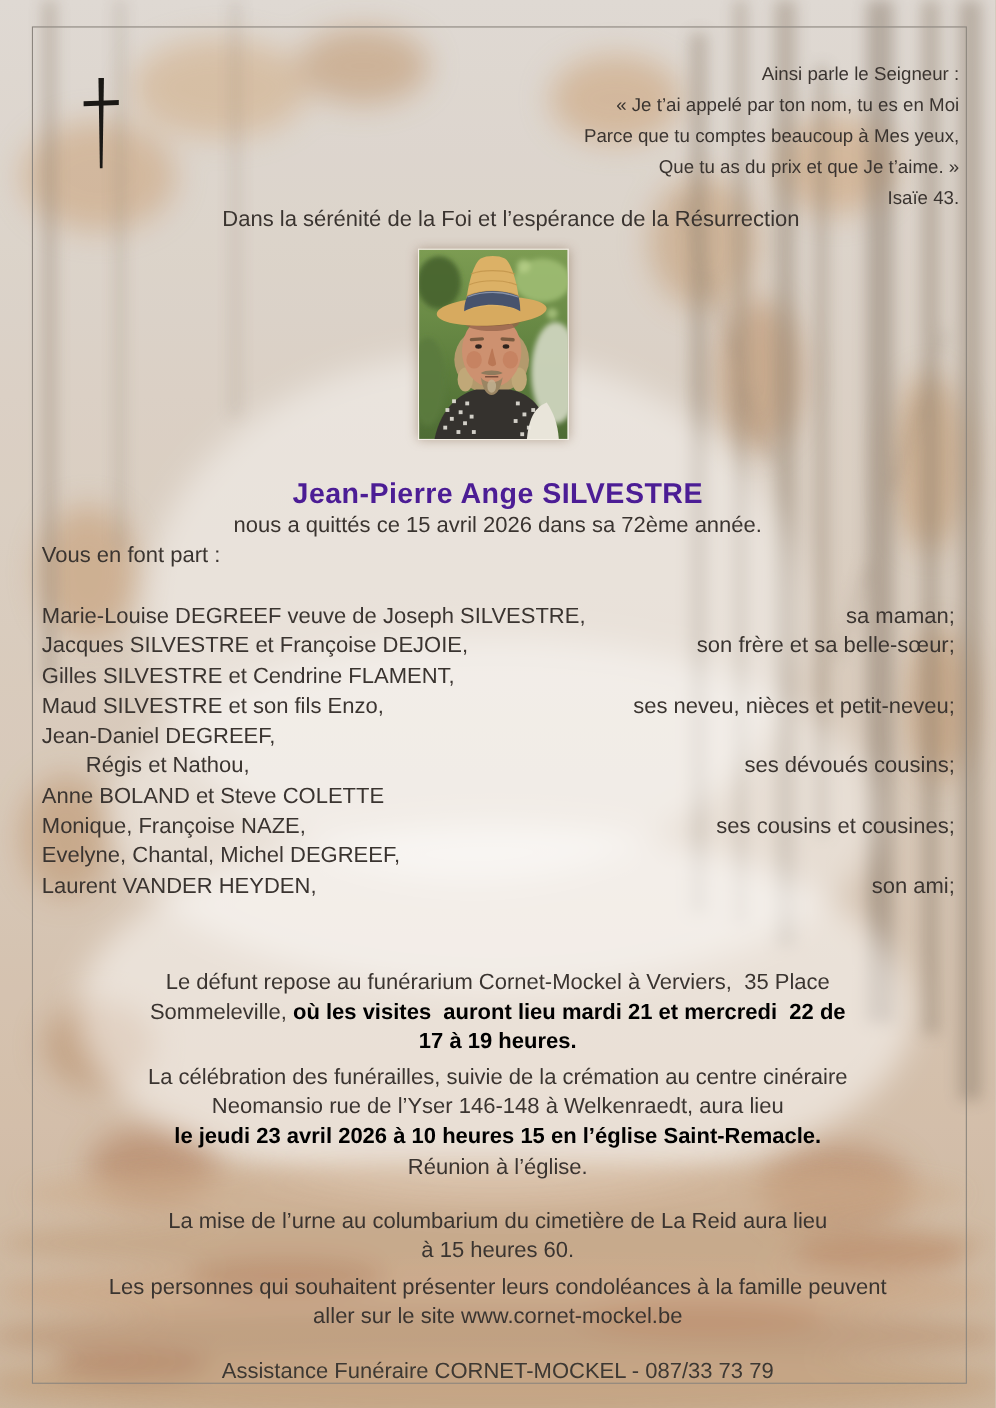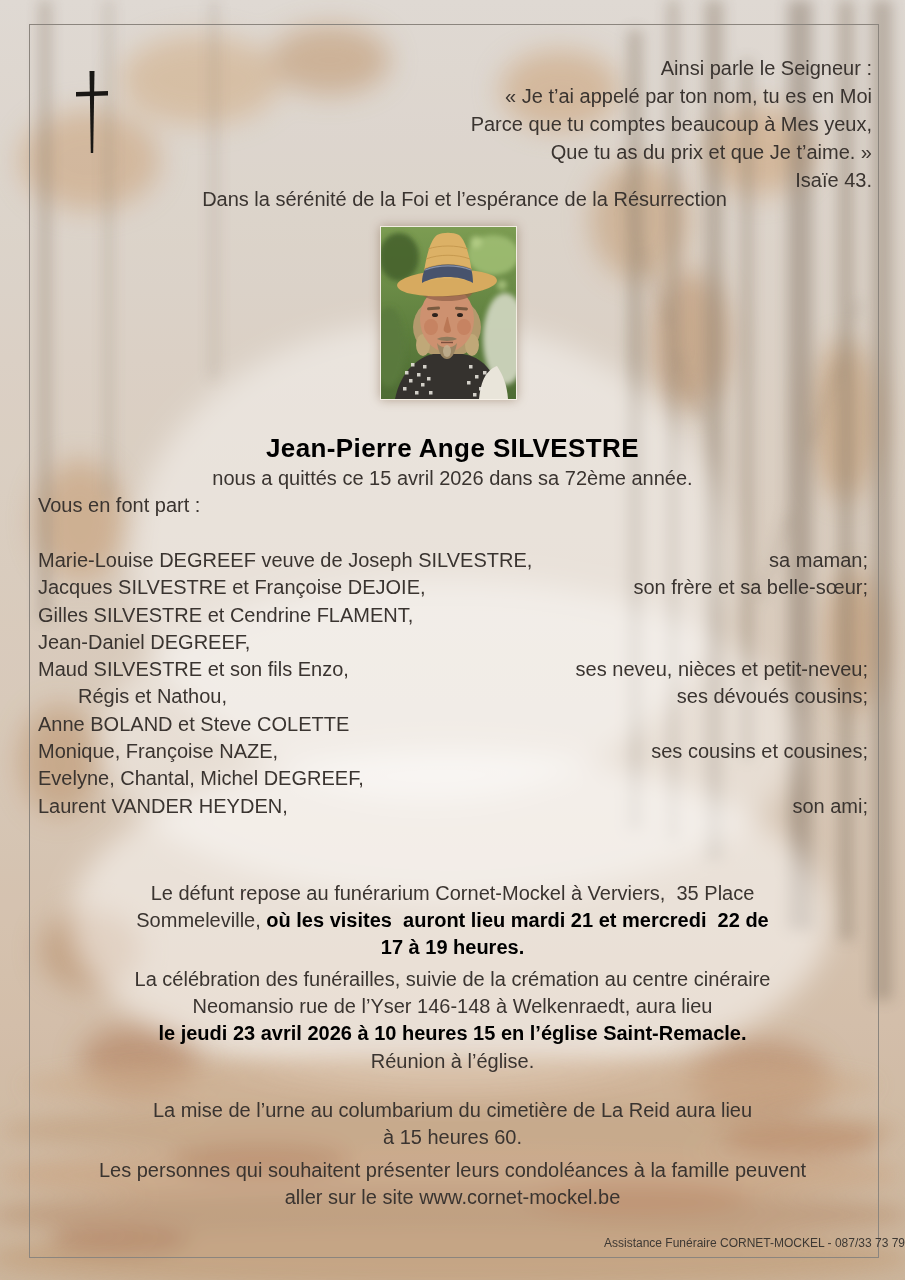--- a/index.html
+++ b/index.html
@@ -7,43 +7,43 @@
     width:905px;height:1280px;position:relative;overflow:hidden;
     font-family:"Liberation Sans",sans-serif;
     color:#3a3430;background:#d5c8ba;
   }
   .bg-svg{position:absolute;left:0;top:0;width:905px;height:1280px;}
   .frame{position:absolute;left:29px;top:24px;width:848px;height:1232px;
          border:1px solid #8b857e;pointer-events:none;}
   .txt{white-space:pre-wrap;}
   .cross{position:absolute;left:74px;top:70px;width:36px;height:84px;}
   .quote{position:absolute;top:54px;right:33px;text-align:right;
-         font-size:20px;line-height:28px;margin-left:20px;}
+         font-size:17px;line-height:28px;margin-left:20px;}
   .serenity{position:absolute;top:188px;left:0;right:0;text-align:center;font-size:20px;padding-left:24px;}
   .photo{position:absolute;left:380px;top:226px;width:135px;height:172px;
          border:1px solid rgba(250,245,235,.75);
          box-shadow:0 0 10px rgba(115,85,55,.45);}
   .photo svg{display:block;width:100%;height:100%;}
   .name{position:absolute;top:433px;left:0;right:0;text-align:center;
-        font-size:26px;font-weight:bold;color:#000000;letter-spacing:.4px;}
+        font-size:26px;font-weight:bold;color:#4c1d95;letter-spacing:.4px;}
   .death{position:absolute;top:467px;left:0;right:0;text-align:center;font-size:20px;}
   .intro{position:absolute;top:494px;left:38px;font-size:20px;}
   .family{position:absolute;top:547px;left:38px;right:37px;font-size:20px;}
   .frow{display:flex;justify-content:space-between;height:27.3px;line-height:27.3px;}
   .frow.indent .fleft{padding-left:40px;}
   .para{position:absolute;left:92px;right:92px;text-align:center;
         font-size:20px;line-height:27.2px;}
   .para.wide{left:38px;right:38px;}
   .p-repose{top:880px;}
   .p-ceremony{top:966px;}
   .p-urn{top:1097px;}
   .p-cond{top:1157px;}
   .b{font-weight:bold;color:#000000;}
-  .footer{position:absolute;top:1236px;left:0;right:0;text-align:right;
-          font-size:12px;color:#3d3833;}
+  .footer{position:absolute;top:1236px;left:0;right:0;text-align:center;
+          font-size:20px;color:#3d3833;}
 </style>
 </head>
 <body>
 
 <svg class="bg-svg" viewBox="0 0 905 1280" preserveAspectRatio="none" aria-hidden="true">
   <defs>
     <linearGradient id="base" x1="0" y1="0" x2="0" y2="1">
       <stop offset="0" stop-color="#dad3cc"></stop>
       <stop offset=".28" stop-color="#d5c9bc"></stop>
       <stop offset=".55" stop-color="#d2c1af"></stop>
@@ -222,26 +222,26 @@
   </div>
   <div class="frow">
     <span class="fleft txt">Jacques SILVESTRE et Françoise DEJOIE,</span>
     <span class="fright txt">son frère et sa belle-sœur;</span>
   </div>
   <div class="frow">
     <span class="fleft txt">Gilles SILVESTRE et Cendrine FLAMENT,</span>
     <span class="fright txt"></span>
   </div>
   <div class="frow">
-    <span class="fleft txt">Jean-Daniel DEGREEF,</span>
-    <span class="fright txt"></span>
-  </div>
-  <div class="frow">
     <span class="fleft txt">Maud SILVESTRE et son fils Enzo,</span>
     <span class="fright txt">ses neveu, nièces et petit-neveu;</span>
+  </div>
+  <div class="frow">
+    <span class="fleft txt">Jean-Daniel DEGREEF,</span>
+    <span class="fright txt"></span>
   </div>
   <div class="frow indent">
     <span class="fleft txt">Régis et Nathou,</span>
     <span class="fright txt">ses dévoués cousins;</span>
   </div>
   <div class="frow">
     <span class="fleft txt">Anne BOLAND et Steve COLETTE</span>
     <span class="fright txt"></span>
   </div>
   <div class="frow">

